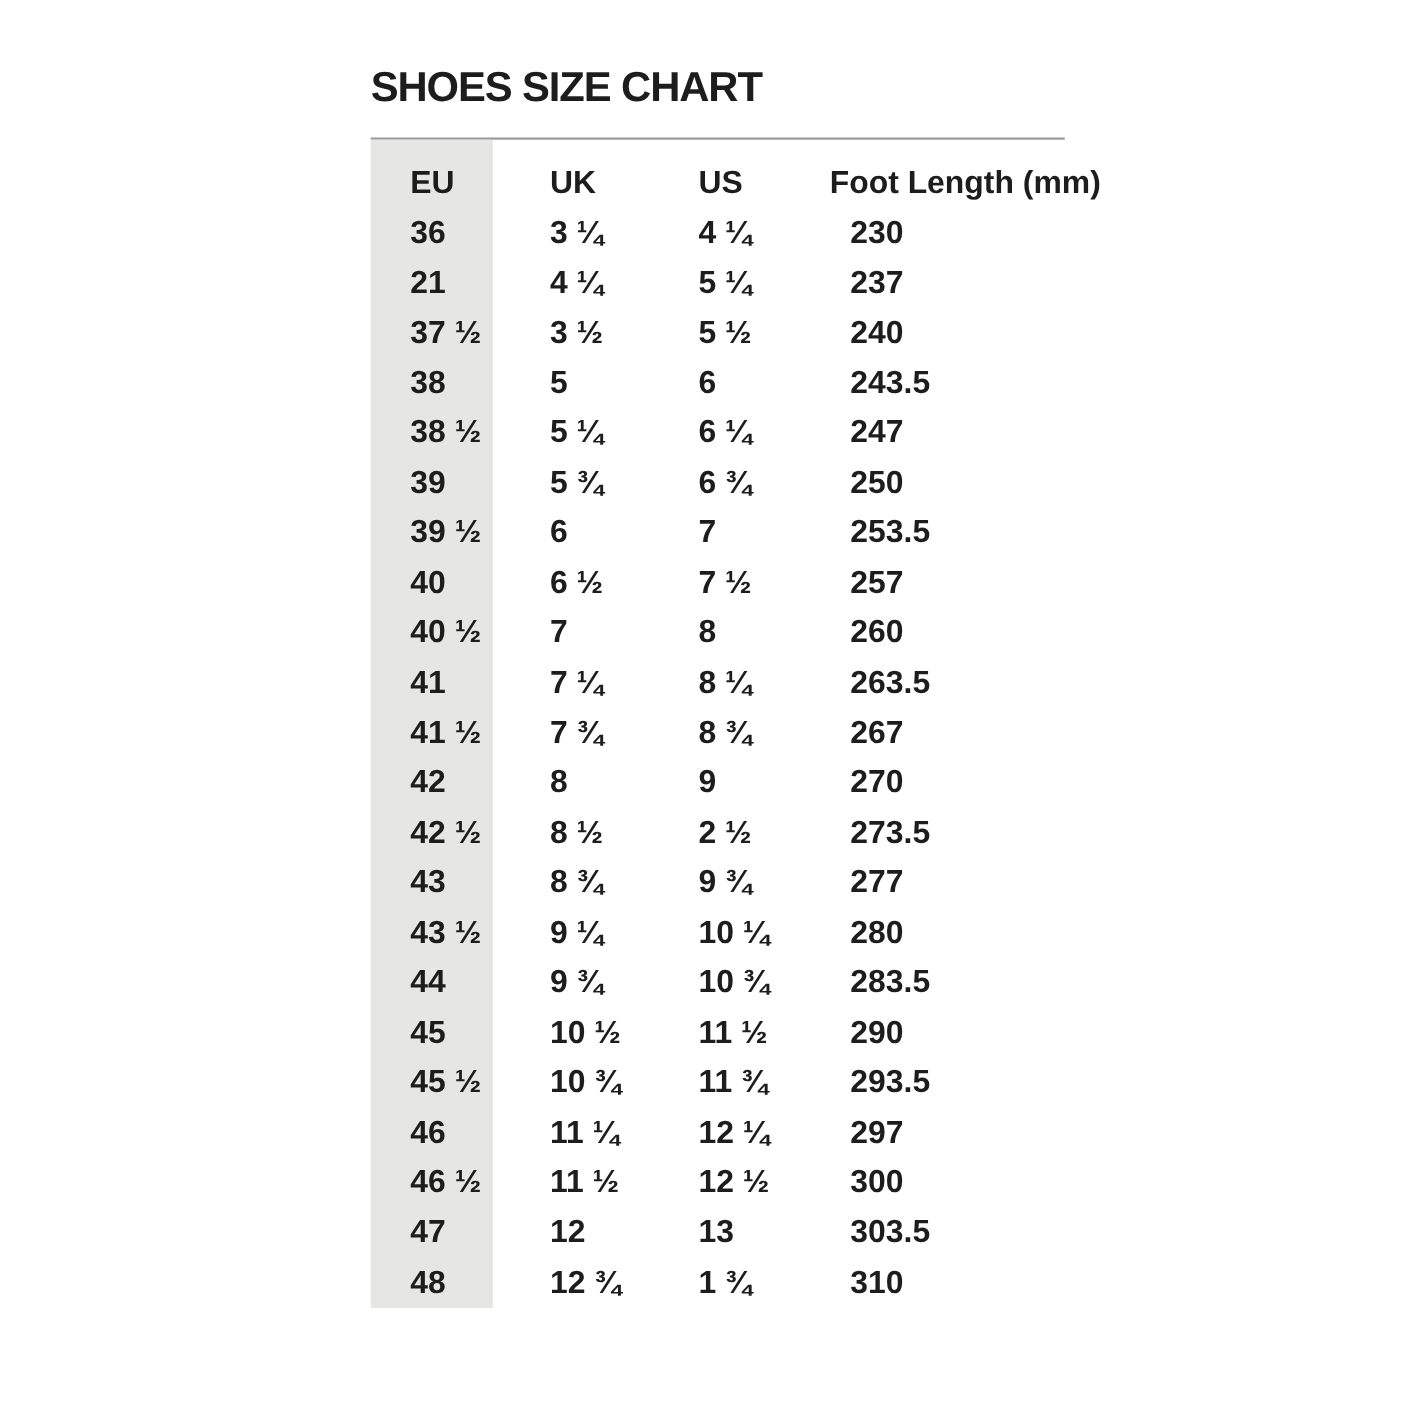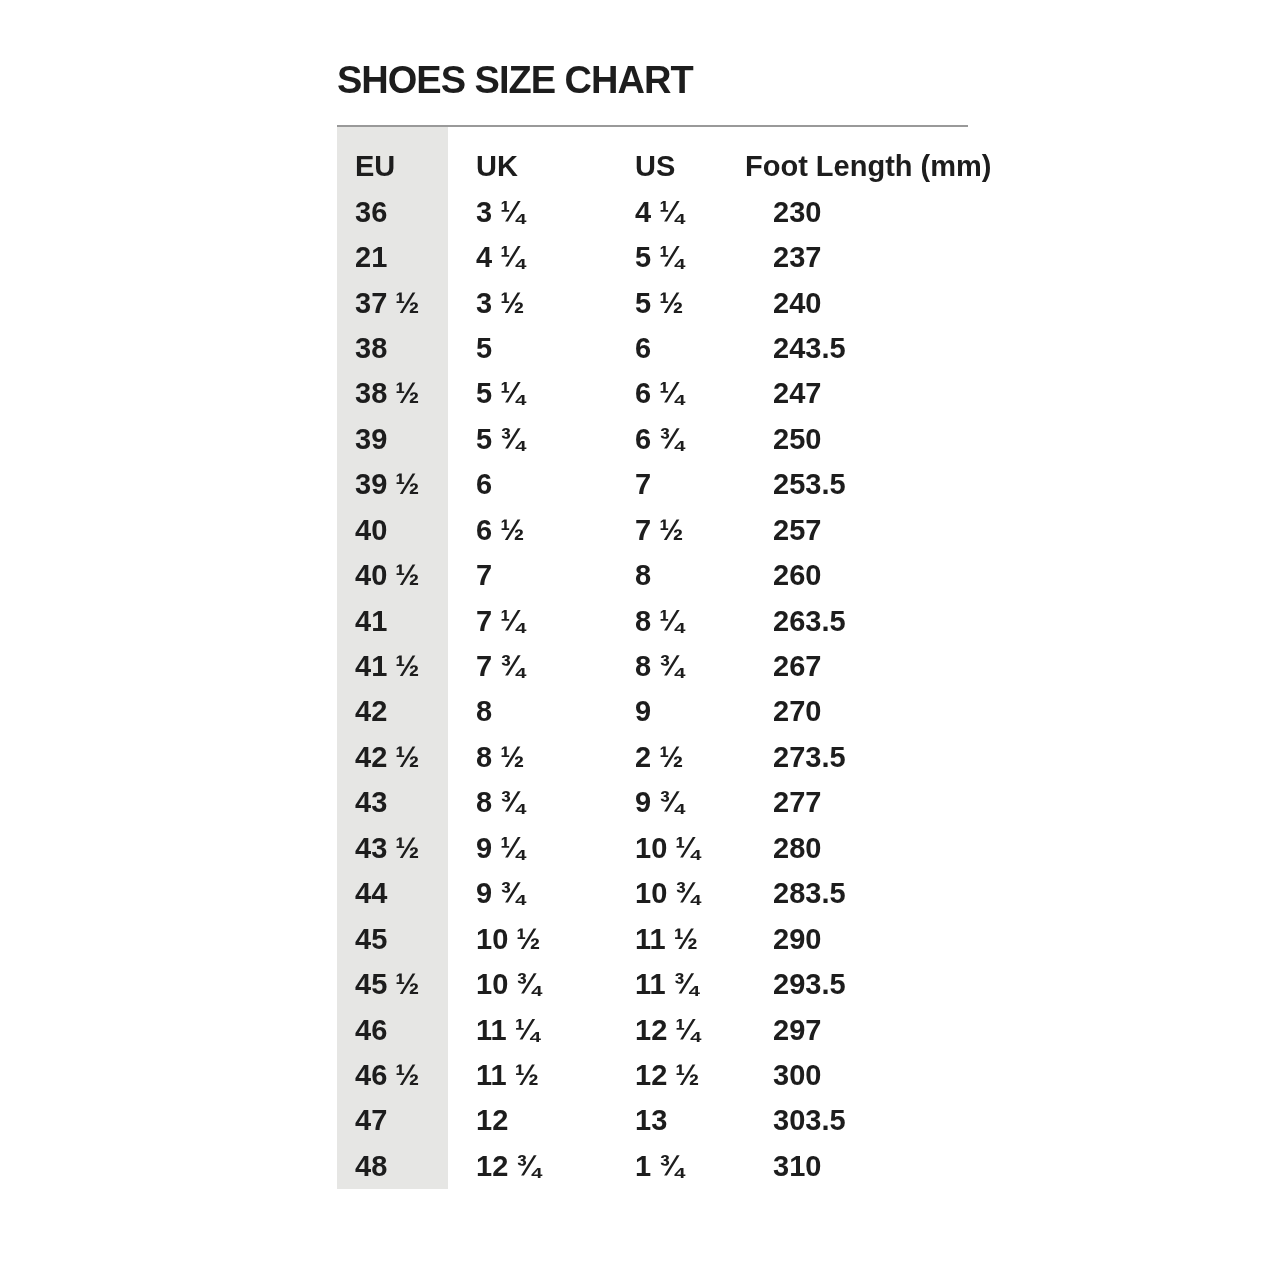--- a/index.html
+++ b/index.html
@@ -52,25 +52,25 @@
     position: relative;
     display: grid;
     grid-template-columns: 111px 187px 110px 265px;
     height: 45.45px;
     align-items: center;
     color: var(--text-color);
     font-size: 29px;
     font-weight: 700;
     white-space: nowrap;
   }
-  .cell-eu   { padding-left: 18px; }
-  .cell-uk   { padding-left: 28px; }
+  .cell-eu   { padding-left: 36px; }
+  .cell-uk   { padding-left: 52px; }
   .cell-us   { padding-left: 0; }
   .cell-foot { padding-left: 28px; }
-  .header-row .cell-foot { padding-left: 0; }
+  .header-row .cell-foot { padding-left: 0; text-align: center; }
 </style>
 </head>
 <body>
 
 <div class="canvas">
   <h1 class="title">SHOES SIZE CHART</h1>
   <div class="divider"></div>
 
   <div class="size-table">
     <div class="stripe"></div>

